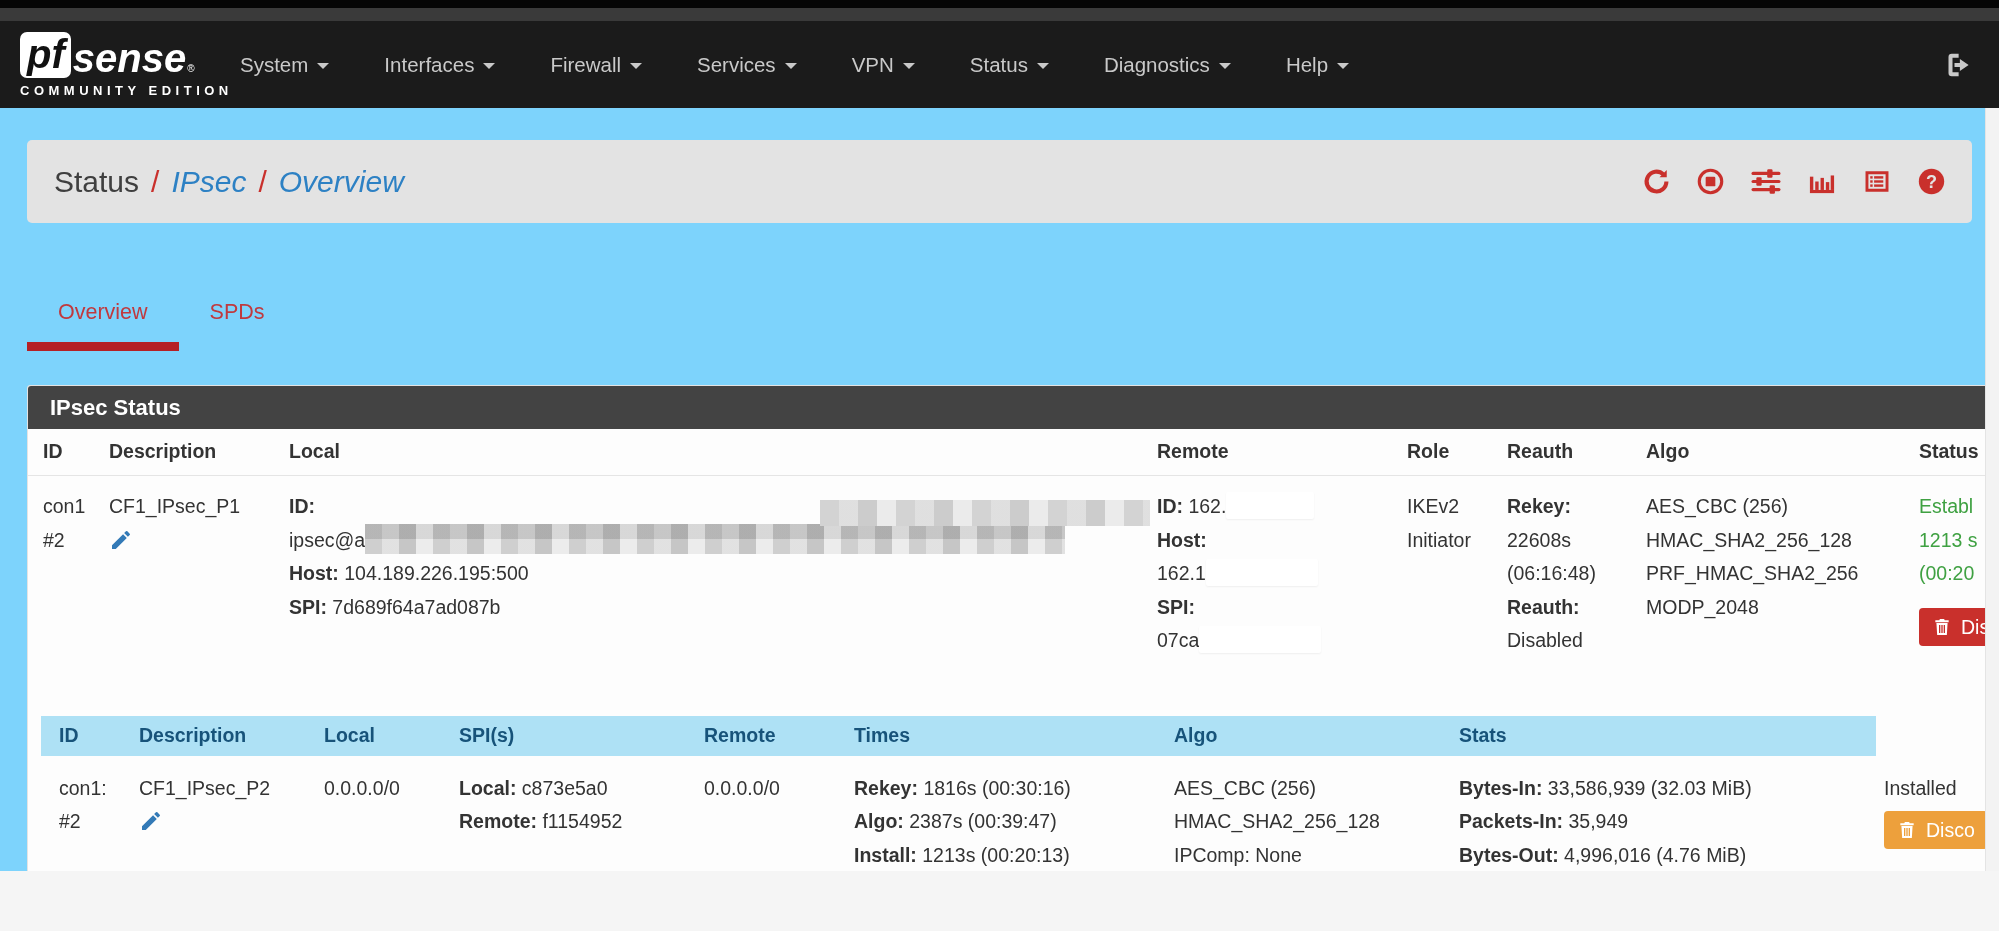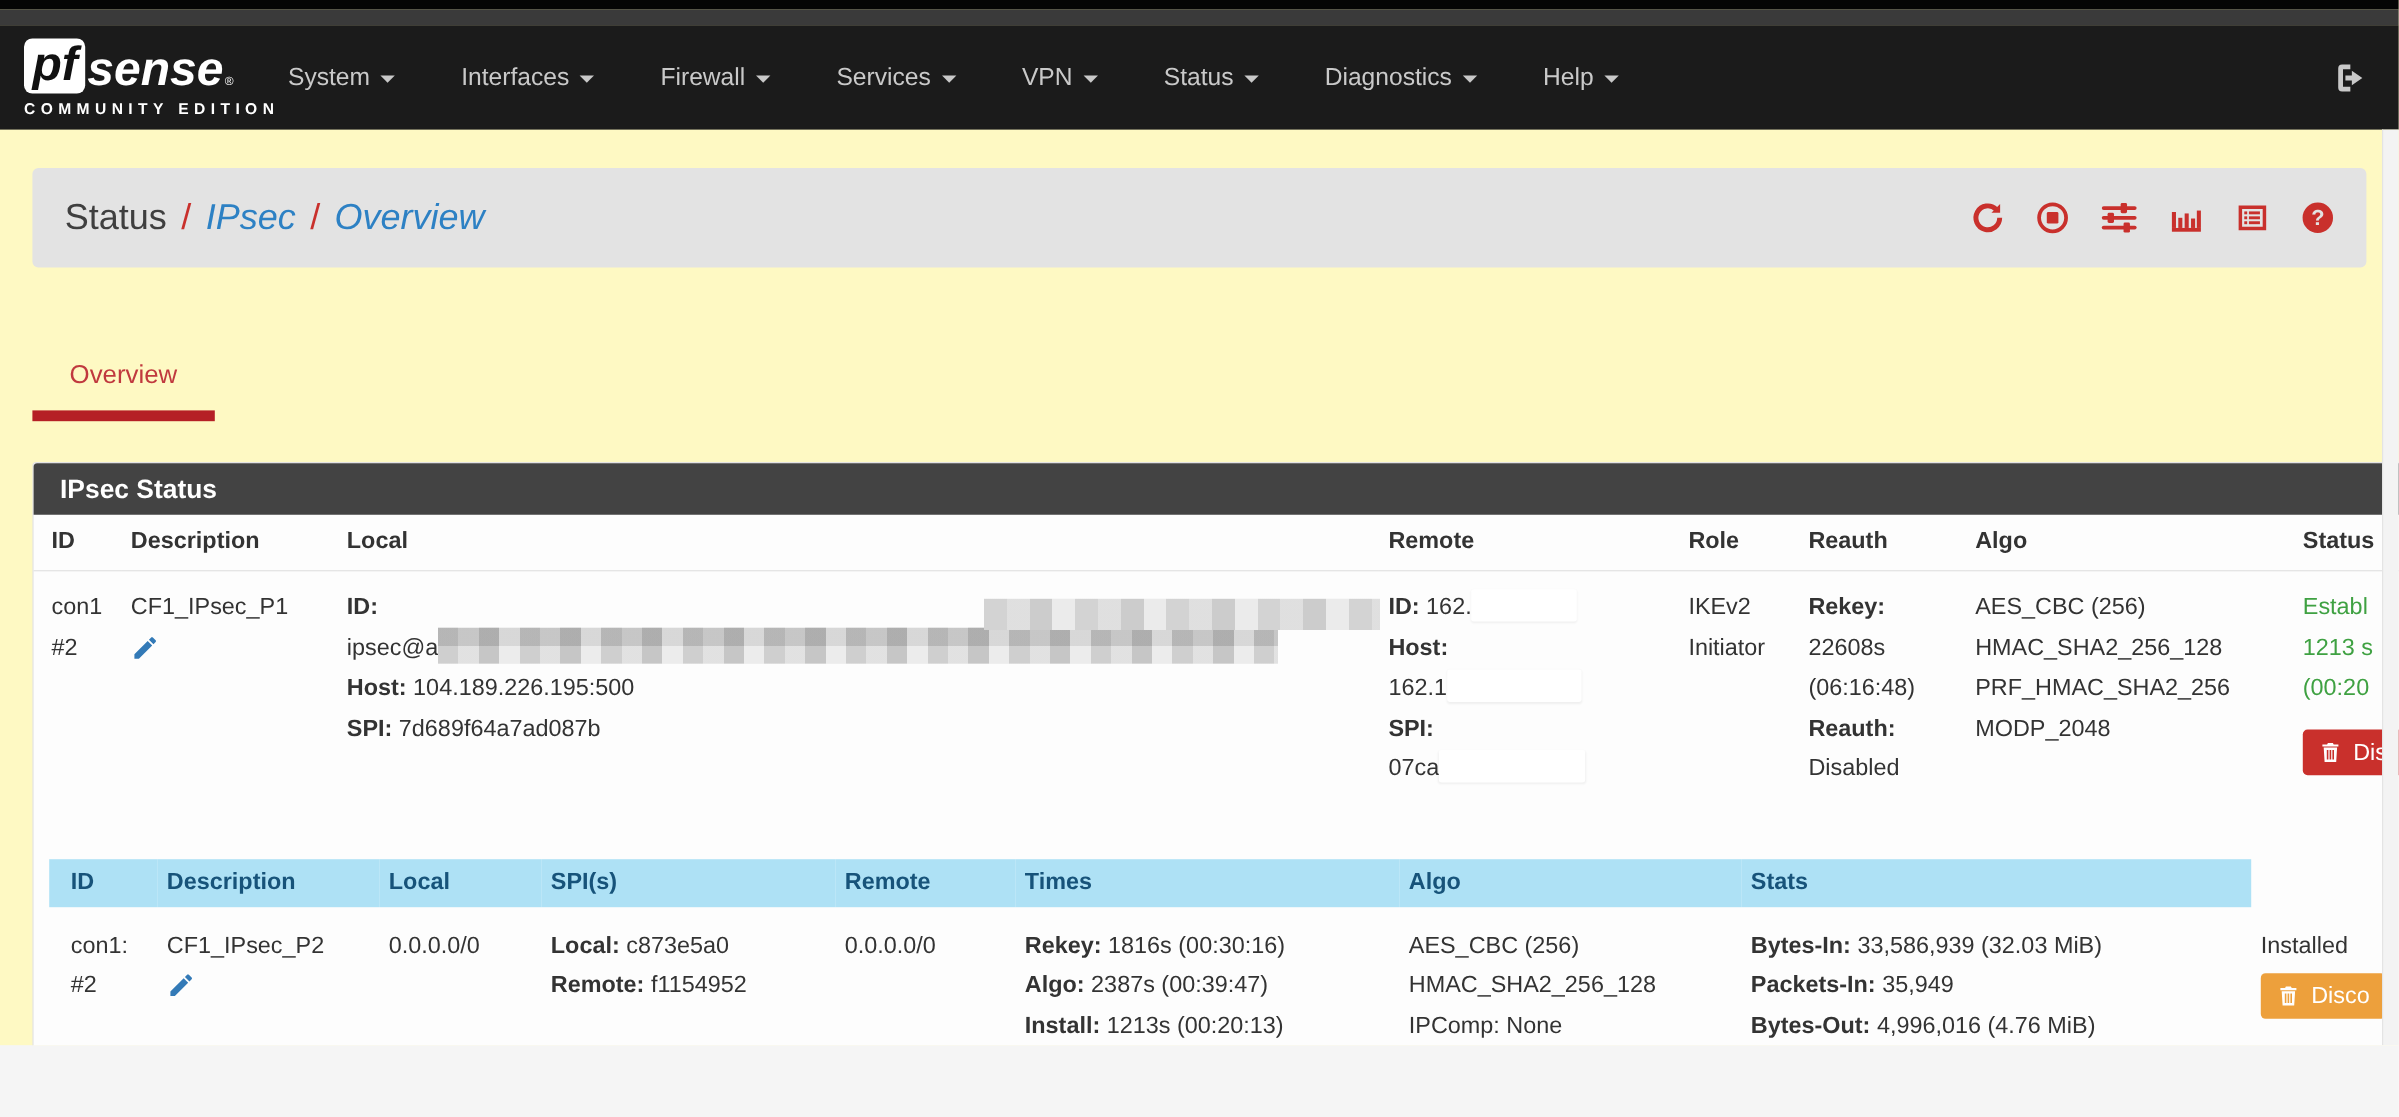--- a/index.html
+++ b/index.html
@@ -1,18 +1,18 @@
 <!DOCTYPE html>
 <html><head>
 <meta charset="utf-8">
 <style>
   * { margin:0; padding:0; box-sizing:border-box; }
   html,body { width:1999px; height:931px; }
   body { font-family:"Liberation Sans", sans-serif; background:#f5f5f5; overflow:hidden; }
-  .screen { position:relative; width:1999px; height:871px; overflow:hidden; background:#fef9c3; }
+  .screen { position:relative; width:1999px; height:871px; overflow:hidden; background:#7dd3fc; }
 
   
   .chrome-strip-1 { position:absolute; top:0; left:0; right:0; height:8px; background:#050505; }
   .chrome-strip-2 { position:absolute; top:8px; left:0; right:0; height:13px; background:#3a3a3a; }
 
   
   .navbar { position:absolute; top:21px; left:0; right:0; height:87px; background:#1b1b1b; display:flex; align-items:center; }
   .brand { display:flex; flex-direction:column; margin-left:20px; margin-right:40px; width:180px; }
   .brand-row { display:flex; align-items:flex-end; }
   .brand-box { background:#fff; border-radius:7px; padding:1px 6px 3px 7px; font-style:italic; font-weight:bold; font-size:40px; color:#111; line-height:1.05; }
@@ -200,20 +200,21 @@
         <svg width="29" height="29" viewBox="0 0 24 24">
             <circle cx="12" cy="12" r="10.5" fill="currentColor"></circle>
             <text x="12" y="17" text-anchor="middle" font-size="15" font-weight="bold" fill="#e3e3e3" font-family="Liberation Sans, sans-serif">?</text>
           </svg>
       </span>
     </div>
   </div>
 
   <div class="tabs">
     <div class="tab active">Overview</div>
+    <div class="tab">SPDs</div>
   </div>
 
   <div class="panel">
     <div class="panel-heading">IPsec Status</div>
 
     <table class="ike-table">
       <colgroup>
         <col class="c-id">
           <col class="c-desc">
           <col class="c-local">

